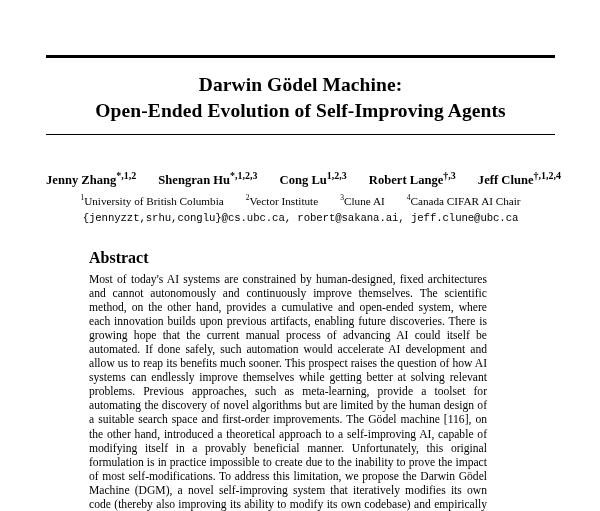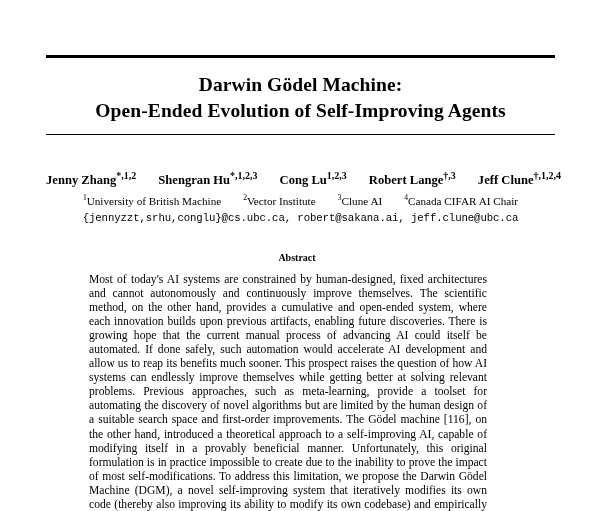--- a/index.html
+++ b/index.html
@@ -116,25 +116,24 @@
     font-family: "Liberation Mono", "DejaVu Sans Mono", monospace;
     font-size: 10.7px;
     line-height: 14px;
     white-space: nowrap;
     letter-spacing: -0.1px;
   }
 
   
   .abstract-heading {
     position: absolute;
-    left: 98px;
+    left: 89px;
     top: 250px;
     width: 398px;
-    text-align: center;
-    font-size: 10px;
+    font-size: 16px;
     font-weight: bold;
     line-height: 16px;
   }
   .abstract-body {
     position: absolute;
     left: 89px;
     top: 273px;
     width: 398px;
     font-size: 11.6px;
     line-height: 14.05px;
@@ -155,21 +154,21 @@
     <div class="title-line">Open-Ended Evolution of Self-Improving Agents</div>
   </div>
 
   <div class="rule-under-title"></div>
 
   <div class="authors">
     <span class="author"><span>Jenny Zhang</span><sup>*,1,2</sup></span><span class="author"><span>Shengran Hu</span><sup>*,1,2,3</sup></span><span class="author"><span>Cong Lu</span><sup>1,2,3</sup></span><span class="author"><span>Robert Lange</span><sup>†,3</sup></span><span class="author"><span>Jeff Clune</span><sup>†,1,2,4</sup></span>
   </div>
 
   <div class="affiliations">
-    <span class="affil"><sup>1</sup><span>University of British Machine</span></span><span class="affil"><sup>2</sup><span>Vector Institute</span></span><span class="affil"><sup>3</sup><span>Clune AI</span></span><span class="affil"><sup>4</sup><span>Canada CIFAR AI Chair</span></span>
+    <span class="affil"><sup>1</sup><span>University of British Columbia</span></span><span class="affil"><sup>2</sup><span>Vector Institute</span></span><span class="affil"><sup>3</sup><span>Clune AI</span></span><span class="affil"><sup>4</sup><span>Canada CIFAR AI Chair</span></span>
   </div>
 
   <div class="emails">{jennyzzt,srhu,conglu}@cs.ubc.ca, robert@sakana.ai, jeff.clune@ubc.ca</div>
 
   <div class="abstract-heading">Abstract</div>
 
   <div class="abstract-body">Most of today's AI systems are constrained by human-designed, fixed architectures and cannot autonomously and continuously improve themselves. The scientific method, on the other hand, provides a cumulative and open-ended system, where each innovation builds upon previous artifacts, enabling future discoveries. There is growing hope that the current manual process of advancing AI could itself be automated. If done safely, such automation would accelerate AI development and allow us to reap its benefits much sooner. This prospect raises the question of how AI systems can endlessly improve themselves while getting better at solving relevant problems. Previous approaches, such as meta-learning, provide a toolset for automating the discovery of novel algorithms but are limited by the human design of a suitable search space and first-order improvements. The Gödel machine [116], on the other hand, introduced a theoretical approach to a self-improving AI, capable of modifying itself in a provably beneficial manner. Unfortunately, this original formulation is in practice impossible to create due to the inability to prove the impact of most self-modifications. To address this limitation, we propose the Darwin Gödel Machine (DGM), a novel self-improving system that iteratively modifies its own code (thereby also improving its ability to modify its own codebase) and empirically validates each change using coding benchmarks.</div>
 
 </div>
 

